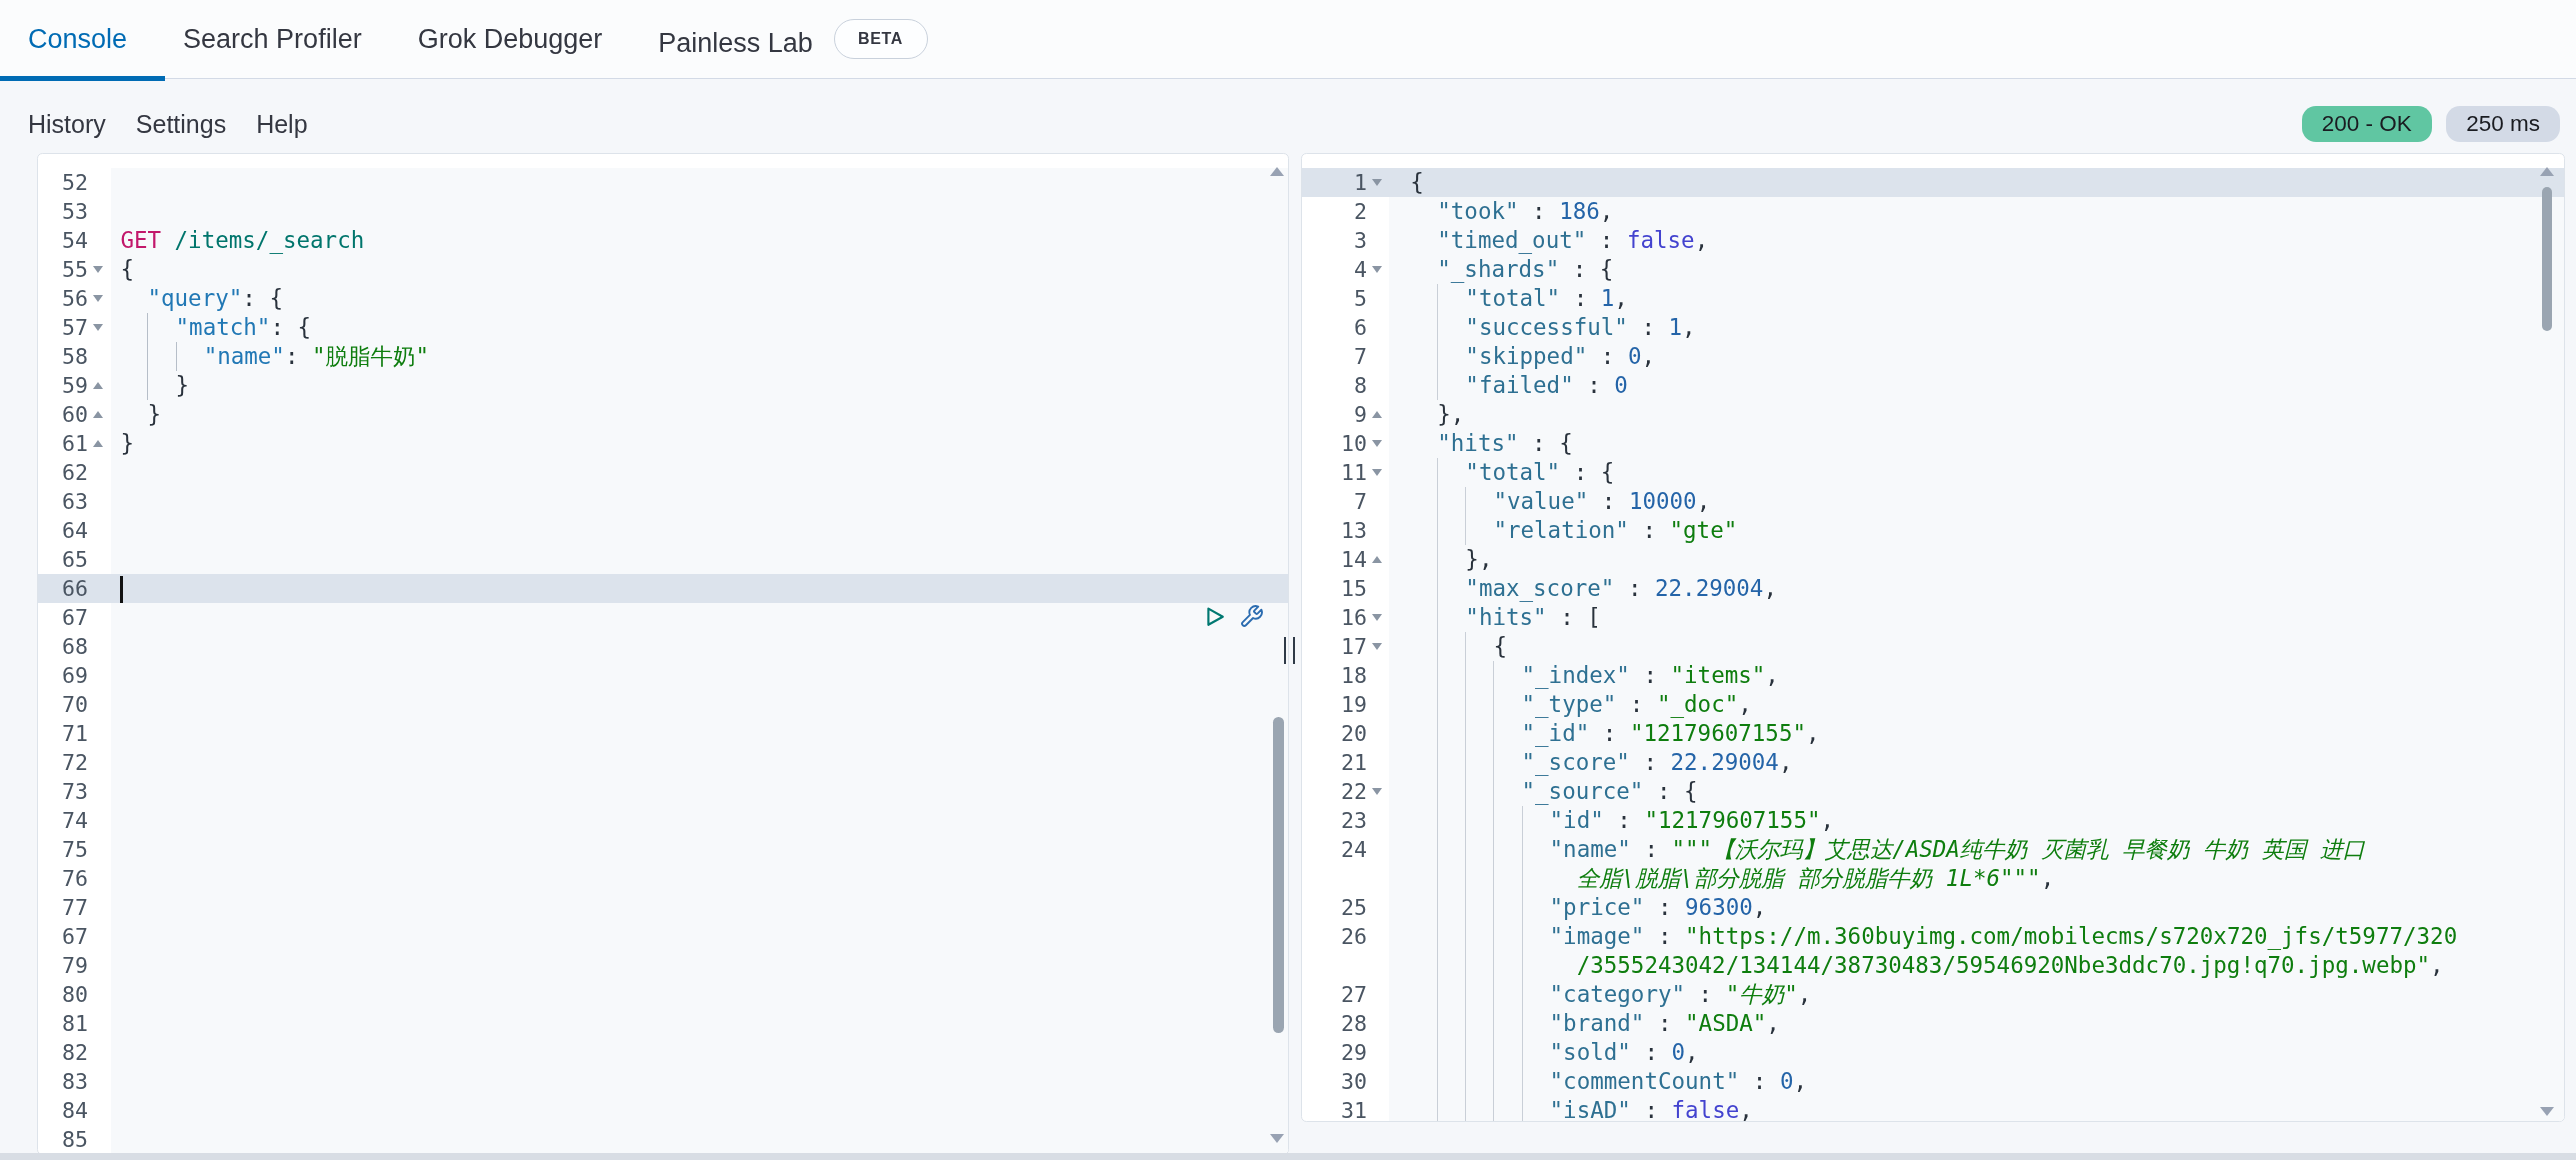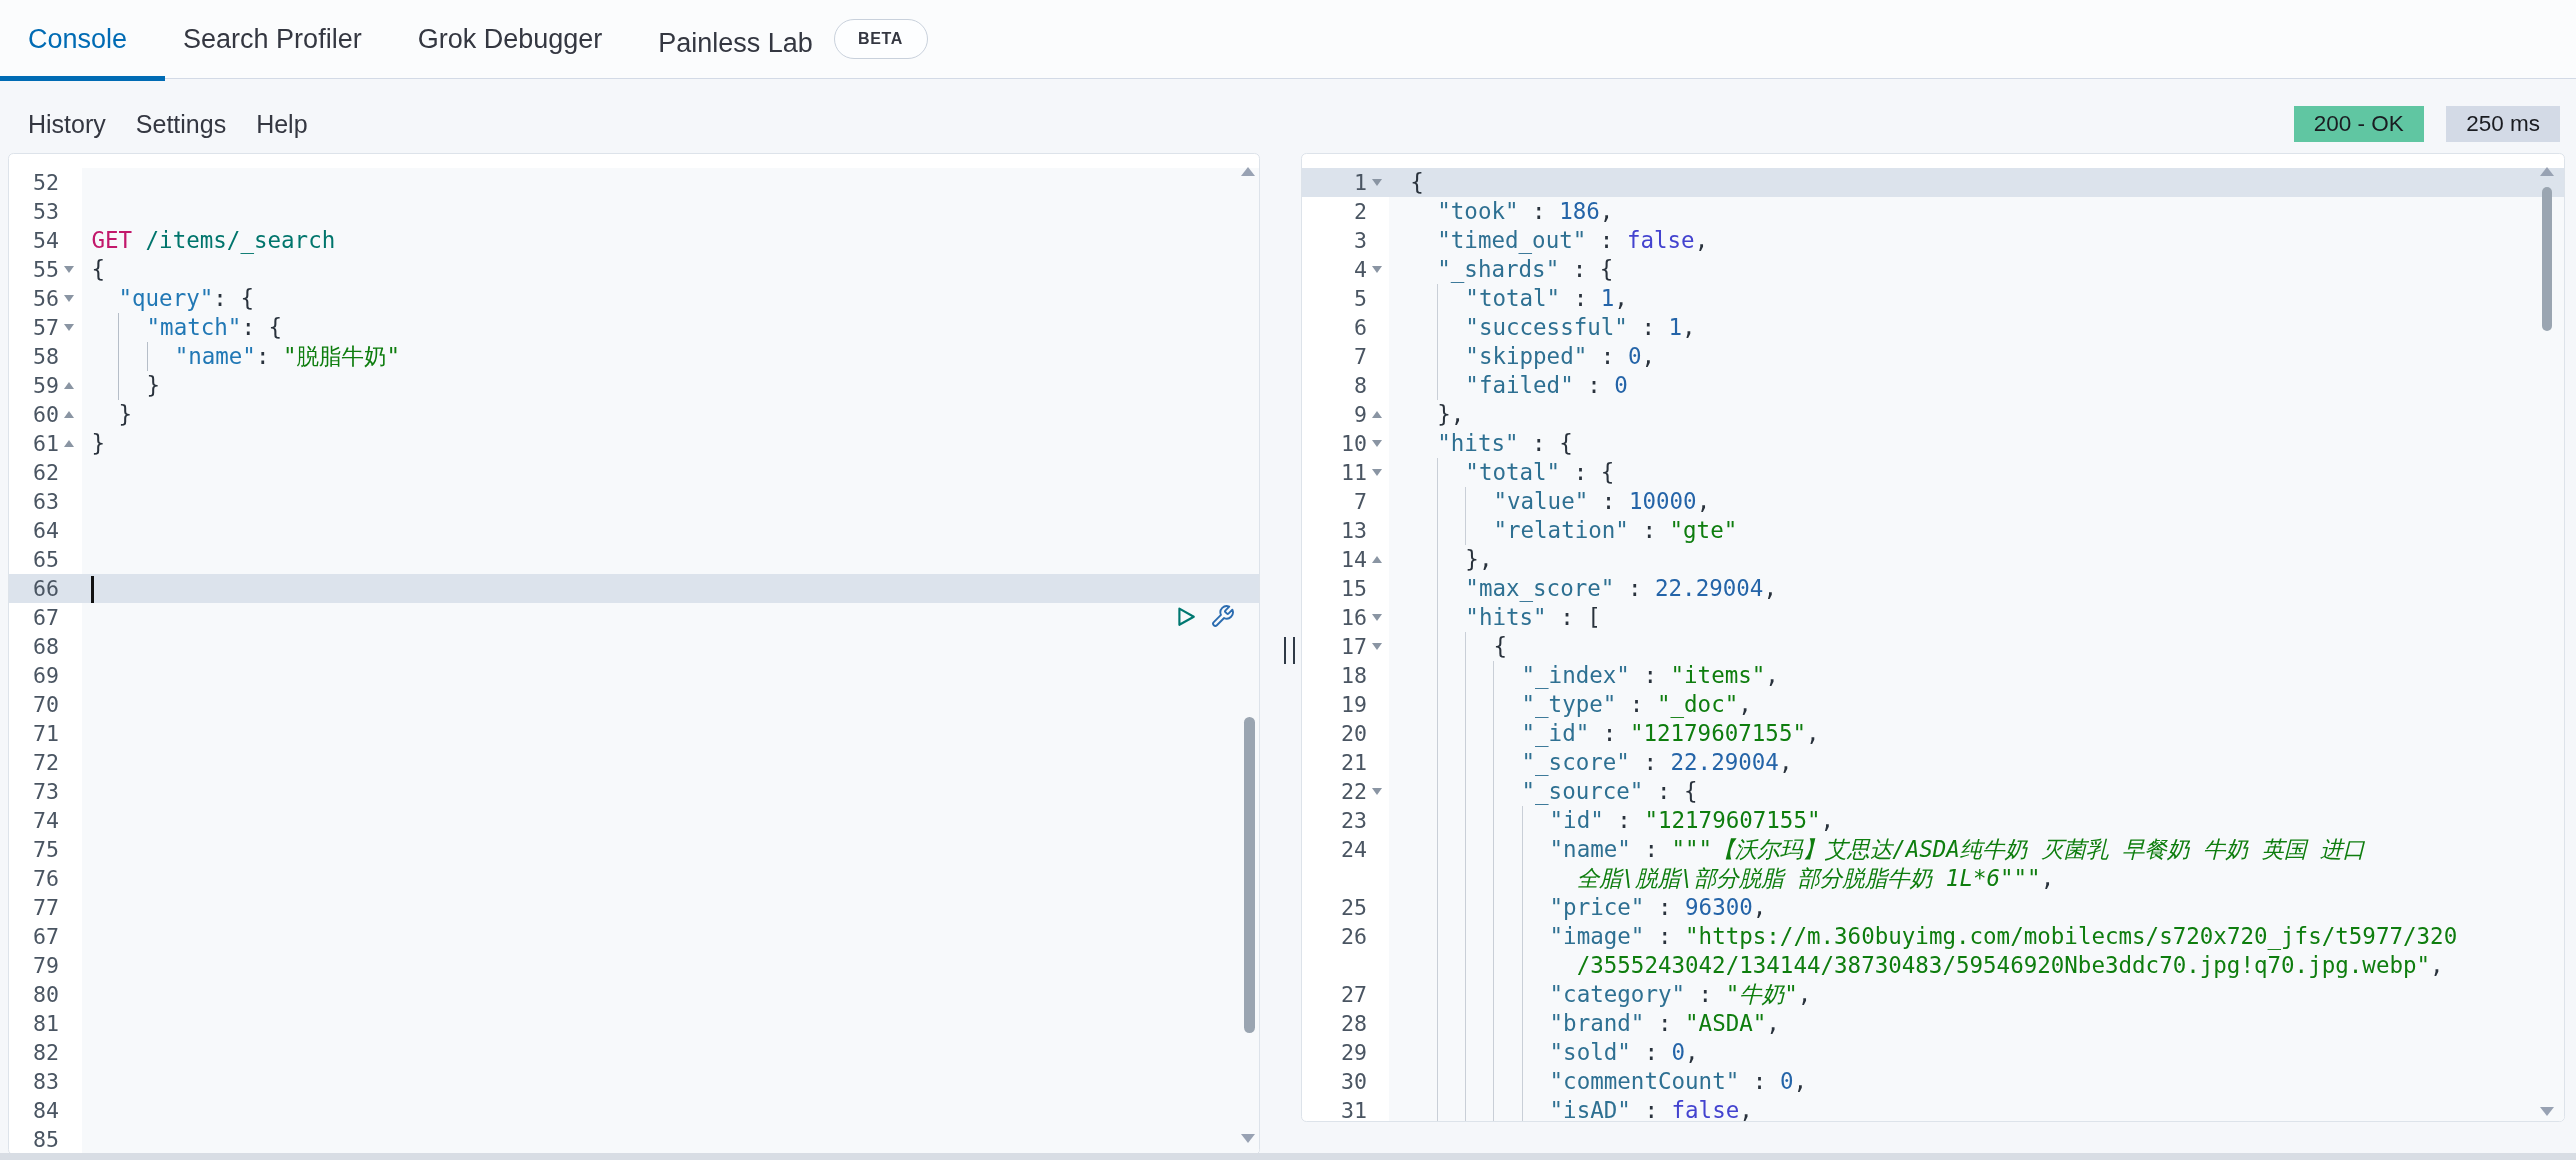--- a/index.html
+++ b/index.html
@@ -16,29 +16,29 @@
   .tab-underline{position:absolute;left:0;top:76px;width:165px;height:4.5px;background:#006BB4;}
   .beta-pill{display:inline-flex;align-items:center;justify-content:center;height:38px;
              padding:0 23.4px;border:0.9px solid #C9D1DC;border-radius:21.6px;background:#FDFEFF;
              font-size:16px;font-weight:bold;letter-spacing:0.7px;color:#343741;}
 
   
   .menubar{position:absolute;left:0;top:80px;width:100%;height:72px;display:flex;
            align-items:center;padding:16px 16px 0 28px;gap:30px;box-sizing:border-box;}
   .menu-item{font-size:25px;color:#343741;cursor:pointer;}
   .badges{margin-left:auto;display:flex;gap:14.4px;align-items:center;}
-  .badge{height:36px;display:inline-flex;align-items:center;padding:0 20px;border-radius:0;
-         font-size:22.5px;color:#1A1C21;margin-left:8px;}
+  .badge{height:36px;display:inline-flex;align-items:center;padding:0 20px;border-radius:14px;
+         font-size:22.5px;color:#1A1C21;}
   .badge-ok{background:#60C6A2;}
   .badge-ms{background:#D3DAE6;}
 
   
   .panel{position:absolute;background:#FFFFFF;border:0.9px solid #DDE3EA;border-radius:5.4px;
          overflow:hidden;box-sizing:border-box;}
-  .editor-panel{left:8px;top:153px;width:1252px;height:1002px;}
+  .editor-panel{left:37px;top:153px;width:1252px;height:1002px;}
   .response-panel{left:1301px;top:153px;width:1264px;height:969px;}
   .lines{padding-top:14.4px;}
   .row{display:flex;height:29px;line-height:29px;
        font-family:"DejaVu Sans Mono",monospace;font-size:22.5px;}
   .ln{color:#4A5562;font-size:21.6px;text-align:right;box-sizing:border-box;}
   .editor-panel .ln{flex:0 0 50px;}
   .editor-panel .fold{flex:0 0 23.4px;}
   .response-panel .ln{flex:0 0 65px;}
   .response-panel .fold{flex:0 0 21.6px;}
   .fold{display:flex;align-items:center;padding-left:5.4px;box-sizing:border-box;}

